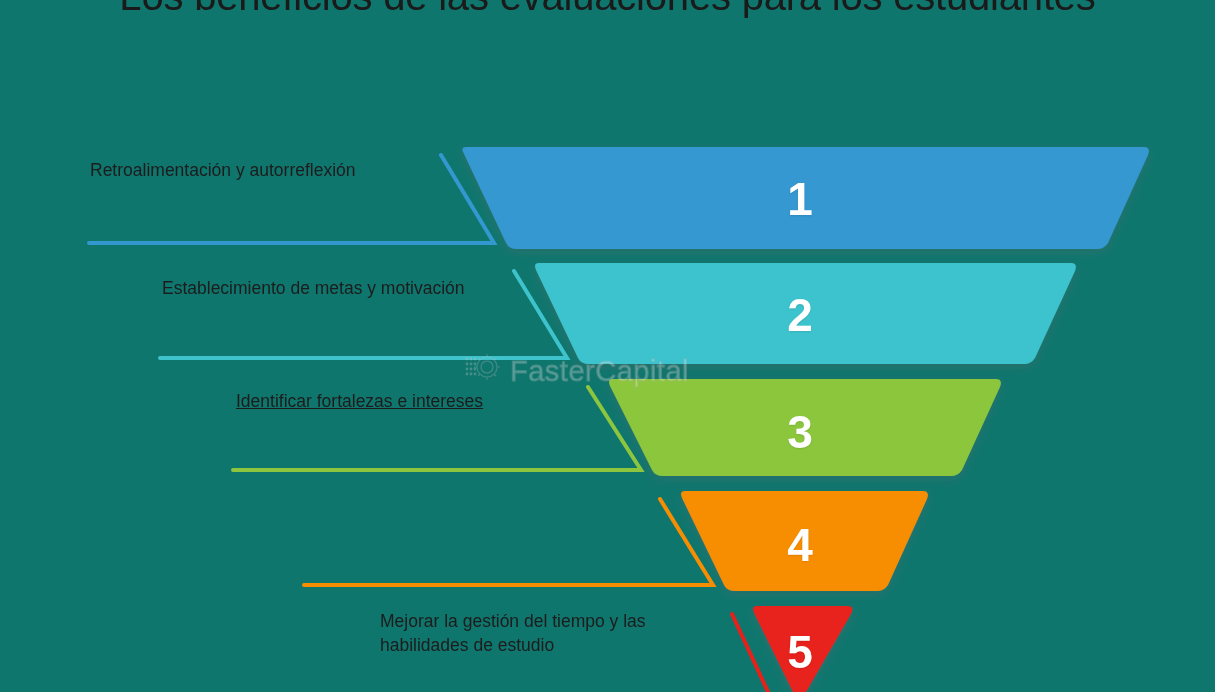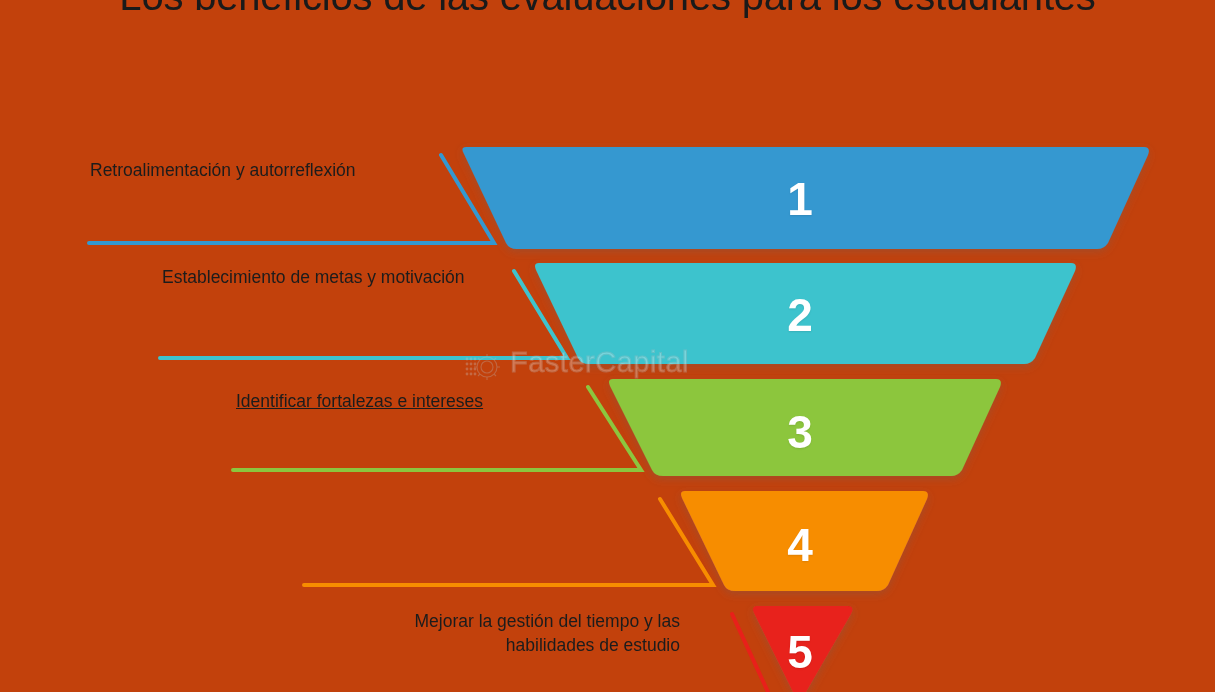--- a/index.html
+++ b/index.html
@@ -11,21 +11,21 @@
     width: 1215px;
     height: 692px;
     position: relative;
     overflow: hidden;
     font-family: "Liberation Sans", sans-serif;
   }
 
   #slide {
     position: absolute;
     inset: 0;
-    background: #c2410c;
+    background: #0f766e;
   }
 
   
   #title {
     position: absolute;
     left: 0;
     top: -28px;
     width: 1215px;
     text-align: center;
     font-size: 40px;
@@ -47,24 +47,24 @@
 
   
   .funnel-label {
     position: absolute;
     font-size: 17.5px;
     color: #1c1c1c;
     line-height: 1.35;
     white-space: pre-line;
     text-align: left;
   }
-  .funnel-label.two-line { text-align: right; }
+  .funnel-label.two-line { text-align: left; }
 
   #label-0 { left: 90px;  top: 159px; }
-  #label-1 { left: 162px; top: 266px; }
+  #label-1 { left: 162px; top: 277px; }
   #label-2 { left: 236px; top: 390px; text-decoration: underline; }
   #label-3 { left: 308px; top: 501px; }
   #label-4 { left: 380px; top: 610px; width: 300px; }
 
   
   .step-number {
     position: absolute;
     color: #ffffff;
     font-weight: 700;
     text-align: center;
@@ -76,21 +76,21 @@
   #num-2 { left: 760px; top: 405px; width: 80px; font-size: 46px; }
   #num-3 { left: 760px; top: 518px; width: 80px; font-size: 46px; }
   #num-4 { left: 760px; top: 625px; width: 80px; font-size: 46px; }
 
   
   #watermark {
     position: absolute;
     left: 462px;
     top: 346px;
     display: flex;
-    align-items: flex-start;
+    align-items: flex-end;
     gap: 6px;
     opacity: 0.30;
     pointer-events: none;
   }
   #watermark .wm-text {
     font-size: 29px;
     color: #ffffff;
     -webkit-text-stroke: 1px #b9b9b9;
     letter-spacing: 0.5px;
     font-weight: 400;

